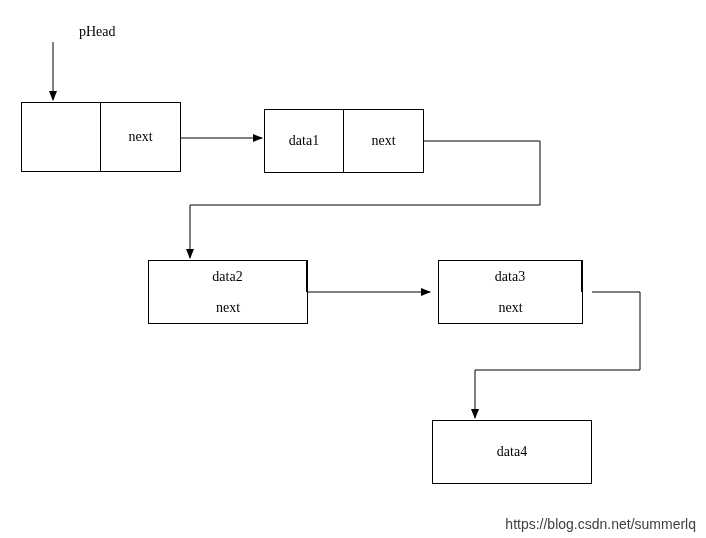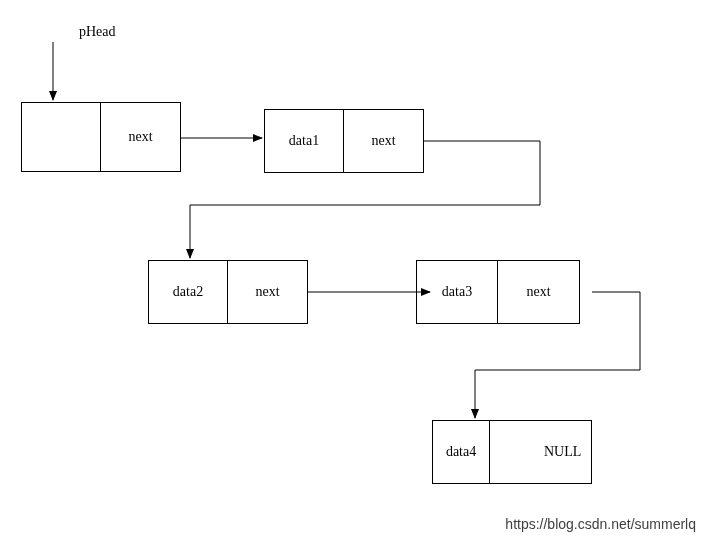--- a/index.html
+++ b/index.html
@@ -65,33 +65,32 @@
 <div class="node" style="left:21px; top:102px; width:160px; height:70px;">
   <div class="cell"></div>
   <div class="cell">next</div>
 </div>
 
 <div class="node" style="left:264px; top:109px; width:160px; height:64px;">
   <div class="cell">data1</div>
   <div class="cell">next</div>
 </div>
 
-<div class="node" style="left:148px; top:260px; width:160px; height:64px;">
+<div class="node" style="left:148px; top:260px; width:160px; height:64px;flex-direction:column;">
   <div class="cell">data2</div>
   <div class="cell">next</div>
 </div>
 
-<div class="node" style="left:416px; top:260px; width:164px; height:64px;">
+<div class="node" style="left:438px; top:260px; width:145px; height:64px;flex-direction:column;">
   <div class="cell">data3</div>
   <div class="cell">next</div>
 </div>
 
 <div class="node" style="left:432px; top:420px; width:160px; height:64px;gap:44px;">
   <div class="cell">data4</div>
-  <div class="cell">NULL</div>
 </div>
 
 <svg class="arrows">
   <defs>
     <marker id="arrowhead" markerWidth="10" markerHeight="8" refX="9" refY="4" orient="auto" markerUnits="userSpaceOnUse">
       <path d="M0,0 L10,4 L0,8 Z" fill="#000"></path>
     </marker>
   </defs>
 
   <line x1="53" y1="42" x2="53" y2="100" stroke="#000" stroke-width="1" marker-end="url(#arrowhead)"></line>

